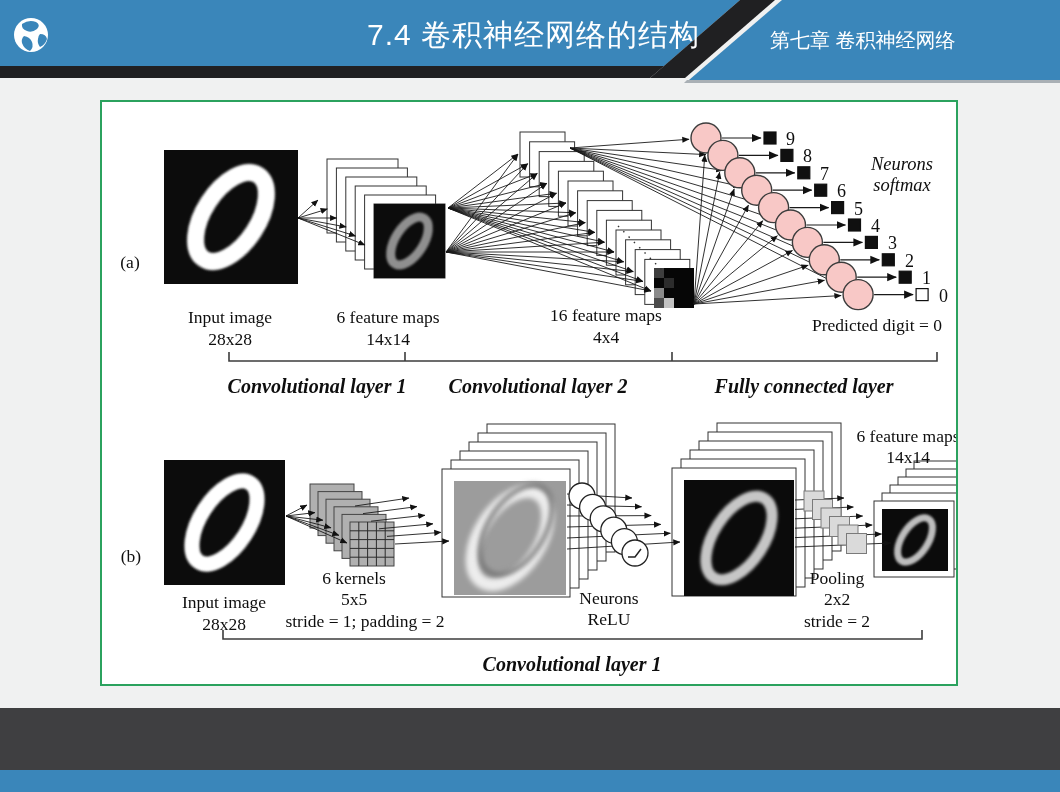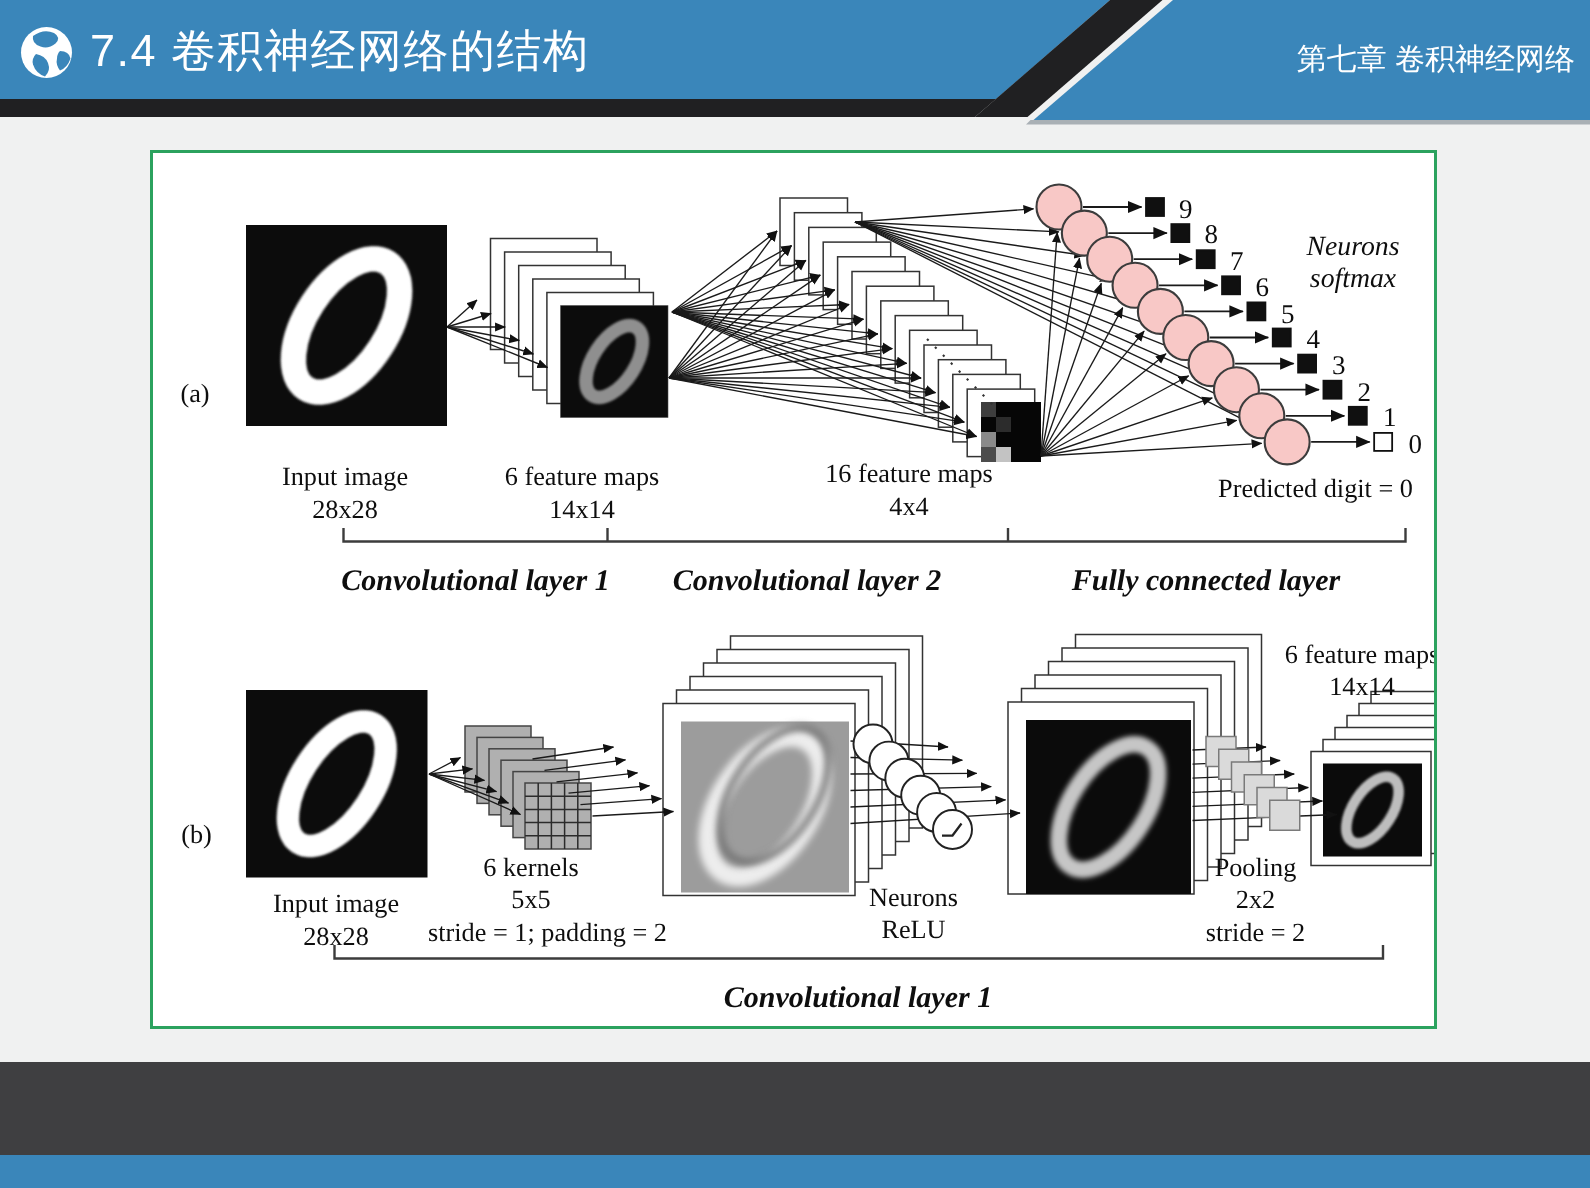--- a/index.html
+++ b/index.html
@@ -12,25 +12,25 @@
   }
   html,body{margin:0;padding:0;}
   body{
     width:1060px;height:792px;position:relative;overflow:hidden;
     background:var(--page,#f0f1f1);
     font-family:"Liberation Sans","DejaVu Sans",sans-serif;
   }
   .header{position:absolute;left:0;top:0;width:1060px;height:84px;}
   .slide-title{
     position:absolute;left:60px;top:13px;width:640px;height:44px;
-    color:#ffffff;font-size:30px;letter-spacing:1px;line-height:44px;white-space:nowrap;
+    color:#ffffff;font-size:30px;letter-spacing:1px;line-height:44px;white-space:nowrap;text-align:right;
   }
   .chapter-title{
     position:absolute;left:770px;top:26px;width:280px;height:28px;
-    color:#ffffff;font-size:20px;line-height:28px;text-align:right;white-space:nowrap;
+    color:#ffffff;font-size:20px;line-height:28px;text-align:left;white-space:nowrap;
   }
   .figure-box{
     position:absolute;left:100px;top:100px;width:854px;height:582px;
     background:#ffffff;border:2px solid var(--green,#2ba25e);
   }
   .figure-box svg{display:block;}
   .footer-dark{position:absolute;left:0;top:708px;width:1060px;height:62px;background:var(--footer-dark,#3f3f41);}
   .footer-blue{position:absolute;left:0;top:770px;width:1060px;height:22px;background:var(--blue,#3a86ba);}
   
   text{fill:#0e0e0e;}

